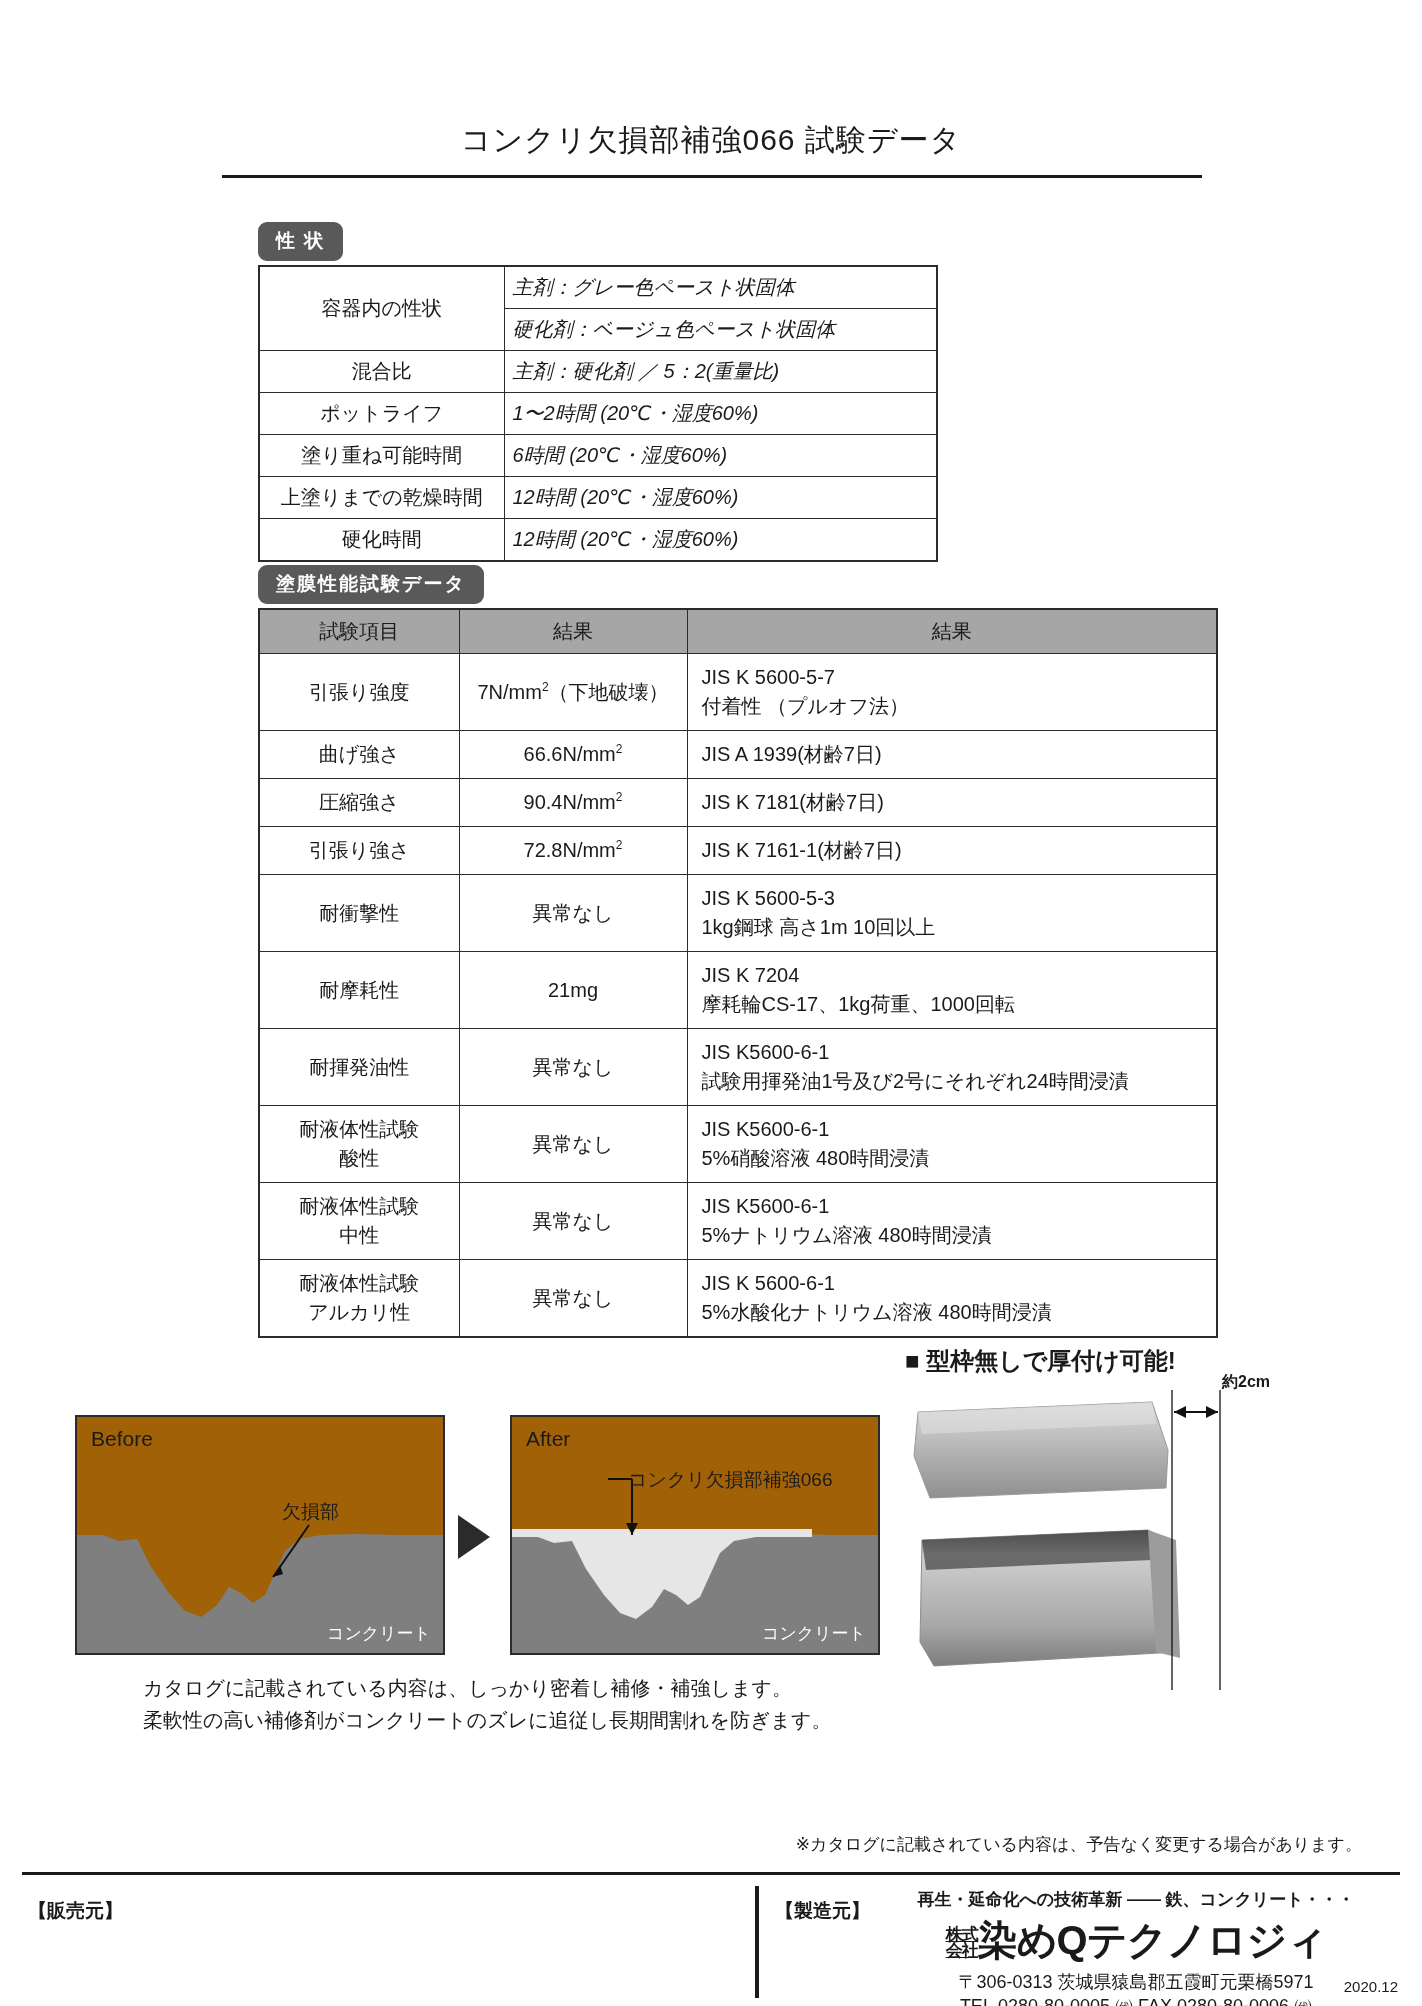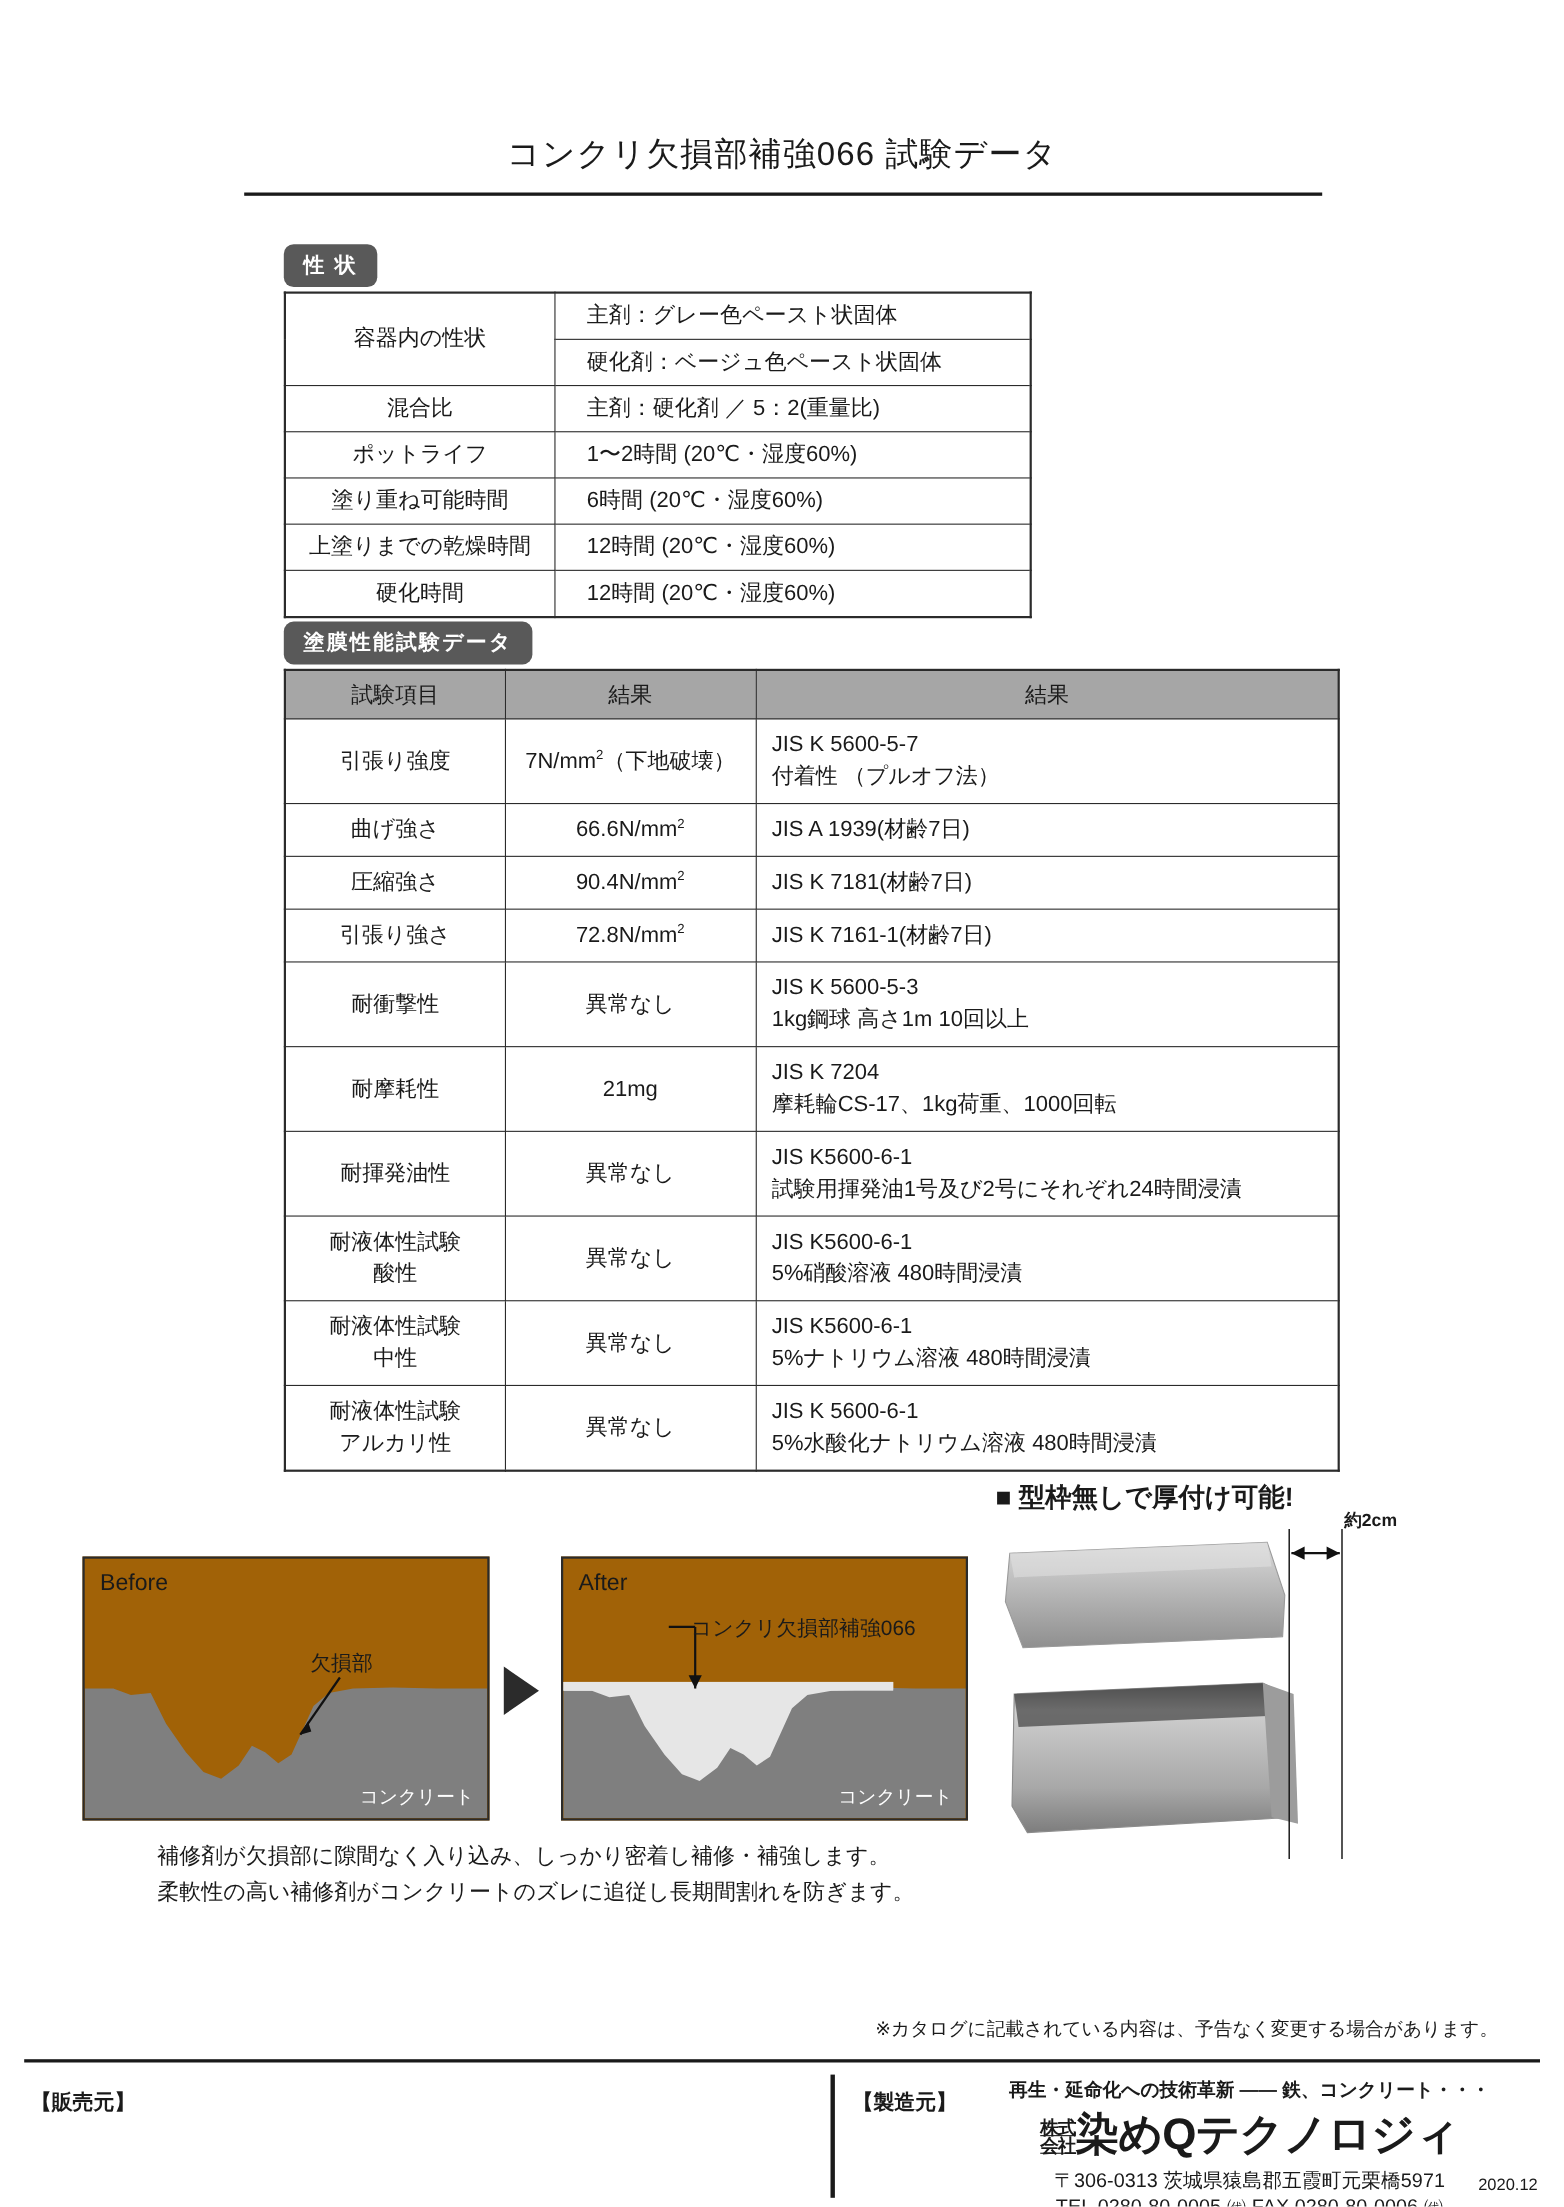--- a/index.html
+++ b/index.html
@@ -44,21 +44,21 @@
     width: 680px;
     border: 2.5px solid #2b2b2b;
   }
   .tbl1 td {
     border: 1.5px solid #2b2b2b;
     font-size: 20px;
     padding: 7px 10px;
     line-height: 1.35;
   }
   .tbl1 td.lbl { text-align: center; width: 245px; white-space: nowrap; }
-  .tbl1 td.val { text-align: left; padding-left: 29px; }
+  .tbl1 td.val { text-align: left; padding-left: 8px; font-style: italic; }
 
   .tbl2 {
     position: absolute; left: 258px; top: 608px;
     width: 960px;
     border: 2.5px solid #2b2b2b;
   }
   .tbl2 th {
     border: 1.5px solid #2b2b2b;
     background: #a6a6a6;
     font-size: 20px; font-weight: normal;
@@ -293,21 +293,21 @@
                L176 188 L188 180 L198 158 L208 136 L222 124 L244 120 L280 119 L300 119 L300 112 L0 112 Z" fill="#e6e6e6"></path>
       <line x1="120" y1="62" x2="120" y2="118" stroke="#111" stroke-width="2"></line>
       <line x1="120" y1="62" x2="96" y2="62" stroke="#111" stroke-width="2"></line>
       <polygon points="120,118 114,106 126,106" fill="#111"></polygon>
     </svg>
     <div class="callout" style="left:116px; top:50px;">コンクリ欠損部補強066</div>
     <div class="concrete-label">コンクリート</div>
   </div>
 
   <div class="note-text">
-    <div>補修剤が欠損部に隙間なく入り込み、しっかり密着し補修・補強します。</div>
+    <div>カタログに記載されている内容は、しっかり密着し補修・補強します。</div>
     <div>柔軟性の高い補修剤がコンクリートのズレに追従し長期間割れを防ぎます。</div>
   </div>
 
   <div class="photo-head">
     <span>■</span>
     <span>型枠無しで厚付け可能!</span>
   </div>
   <div class="dim-label">約2cm</div>
 
   <div class="photo-box">

